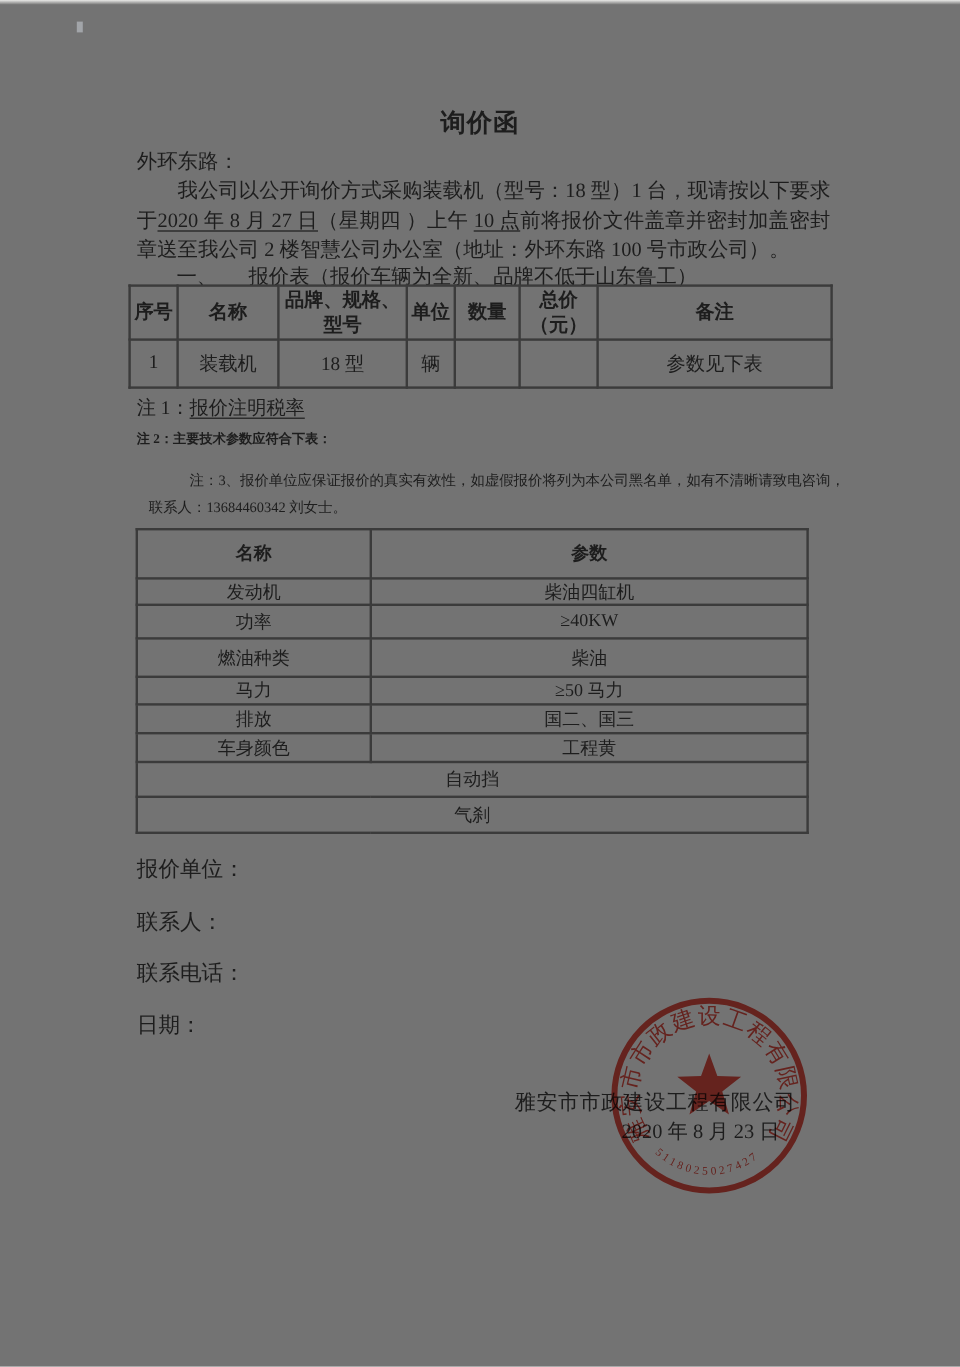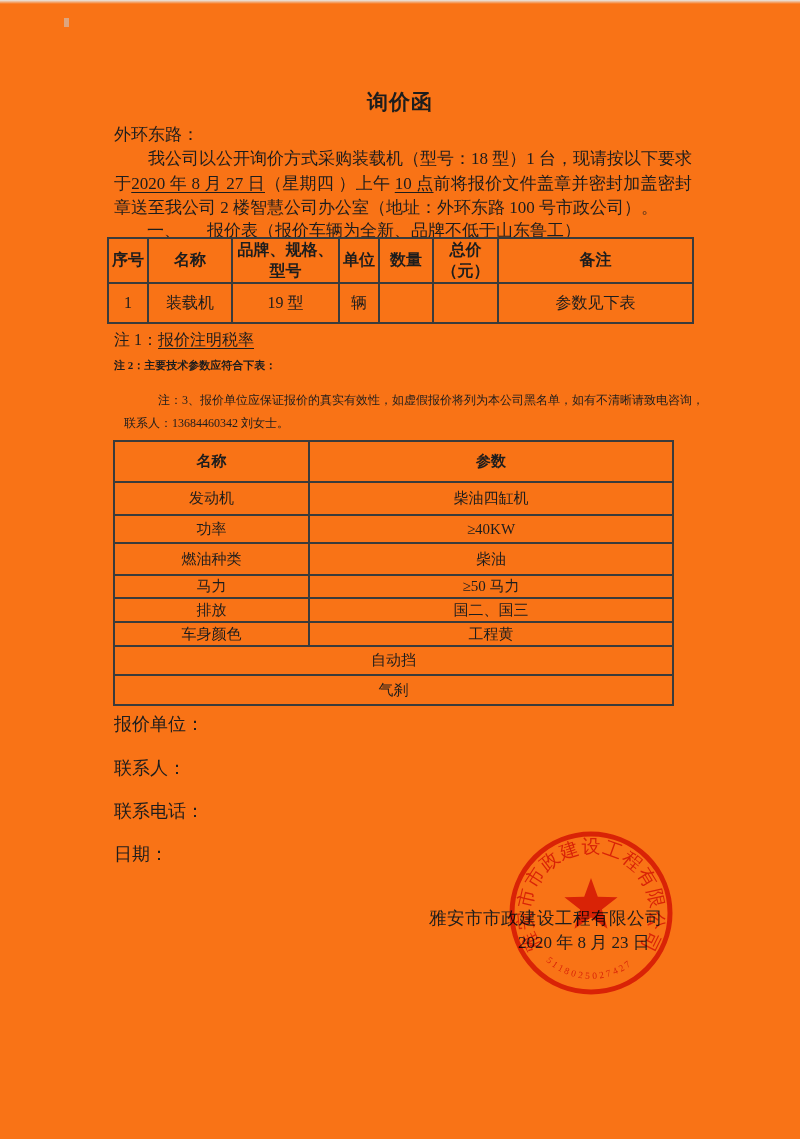--- a/index.html
+++ b/index.html
@@ -1,17 +1,17 @@
 <!DOCTYPE html>
 <html><head>
 <meta charset="utf-8">
 <style>
   html,body{margin:0;padding:0;background:#ffffff;}
   .page{
-    position:relative;width:800px;height:1139px;background:#f97316;
+    position:relative;width:800px;height:1139px;background:#737373;
     font-family:"Liberation Serif","DejaVu Serif",serif;color:#1d1d1d;overflow:hidden;
   }
   .page::before{content:"";position:absolute;top:0;left:0;right:0;height:4px;
     background:linear-gradient(#e9e9e7,rgba(255,255,255,0));pointer-events:none;}
   .scan-artifact{position:absolute;left:64px;top:18px;width:5px;height:9px;background:#c9ced6;opacity:.55;}
   .title{position:absolute;top:88px;left:0;width:100%;margin:0;text-align:center;
     font-size:21px;font-weight:700;letter-spacing:1px;}
   .salutation{position:absolute;top:123px;left:114px;font-size:17px;}
   .intro{position:absolute;top:147px;left:114px;width:578px;margin:0;font-size:17px;
     line-height:24.6px;text-align:justify;text-indent:34px;}
@@ -74,21 +74,21 @@
       <th>名称</th>
       <th>品牌、规格、型号</th>
       <th>单位</th>
       <th>数量</th>
       <th>总价（元）</th>
       <th>备注</th>
     </tr>
     <tr class="drow">
       <td>1</td>
       <td>装载机</td>
-      <td>19 型</td>
+      <td>18 型</td>
       <td>辆</td>
       <td></td>
       <td></td>
       <td>参数见下表</td>
     </tr>
   </tbody>
     </table>
 
   <div class="note1"><span>注 1：</span><span class="u">报价注明税率</span></div>
 
@@ -99,21 +99,21 @@
   <table class="spec-table">
     <colgroup>
         <col style="width:195px">
         <col style="width:364px">
       </colgroup>
     <tbody>
         <tr style="height:41px">
       <th>名称</th>
       <th>参数</th>
     </tr>
-    <tr style="height:33px">
+    <tr style="height:22px">
       <td>发动机</td>
       <td>柴油四缸机</td>
     </tr>
     <tr style="height:28px">
       <td>功率</td>
       <td>≥40KW</td>
     </tr>
     <tr style="height:32px">
       <td>燃油种类</td>
       <td>柴油</td>

